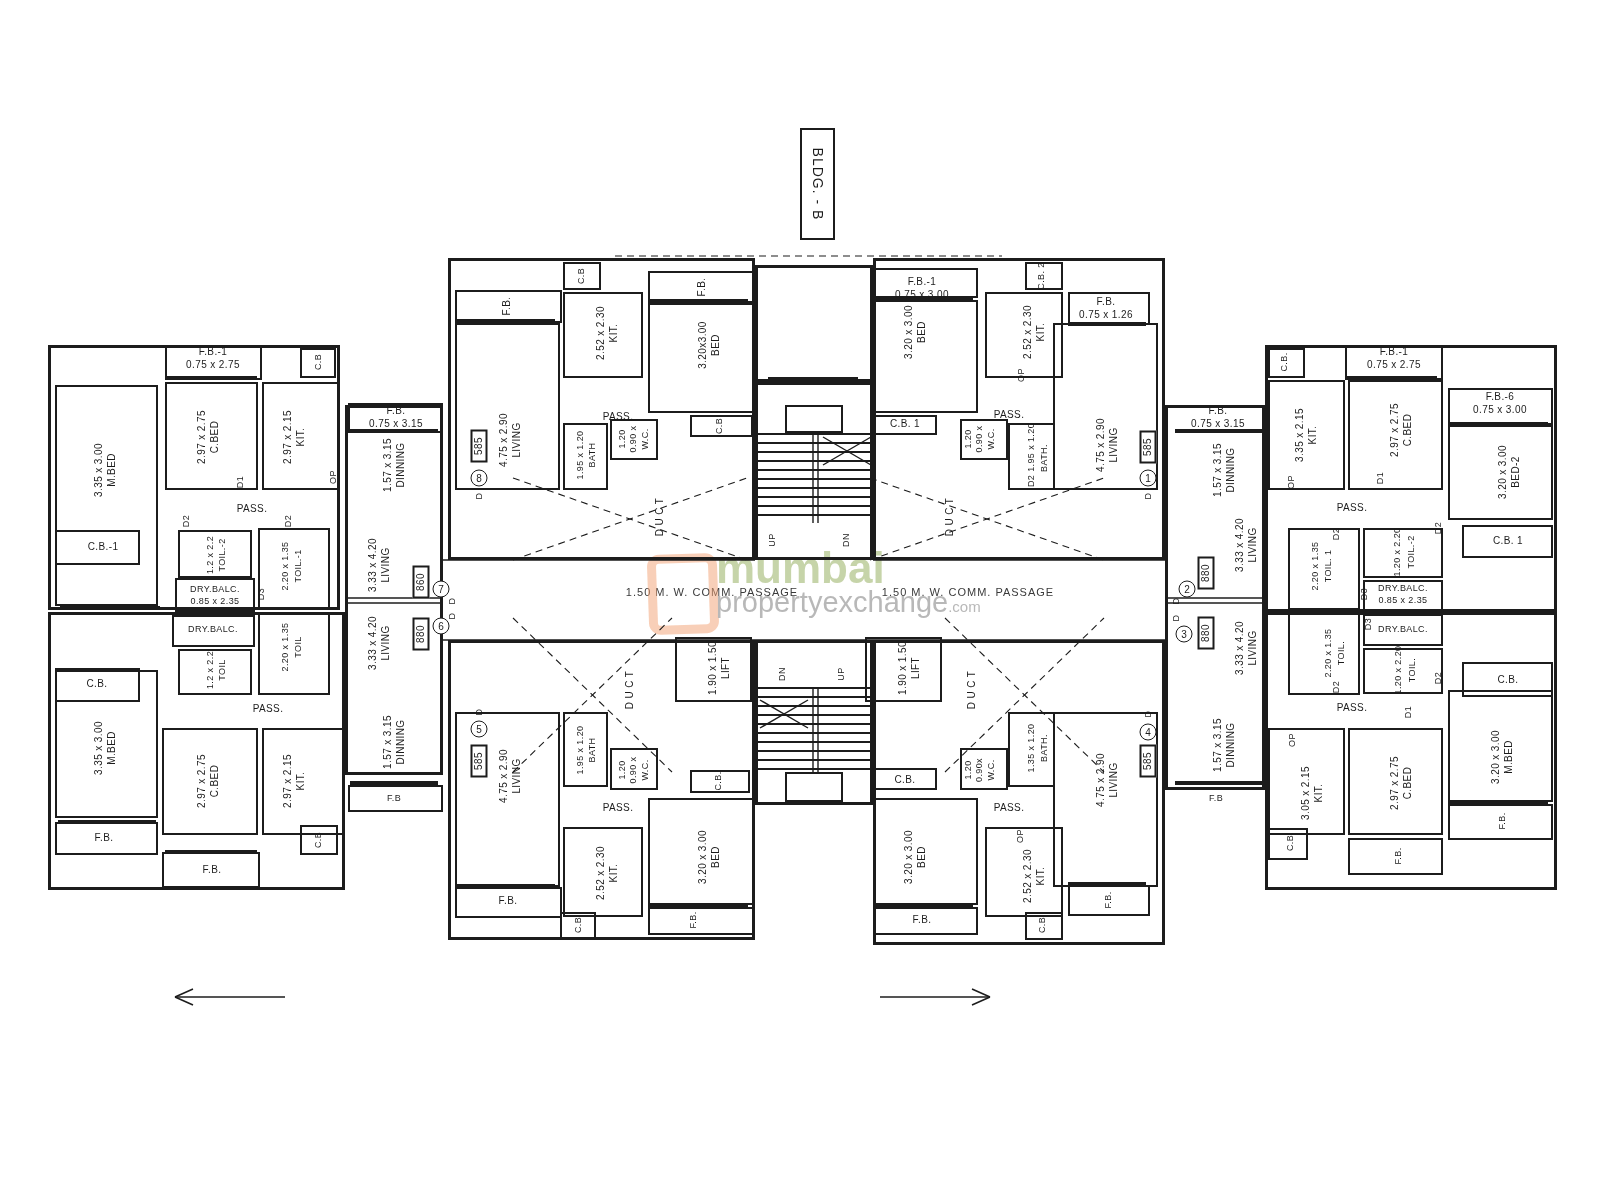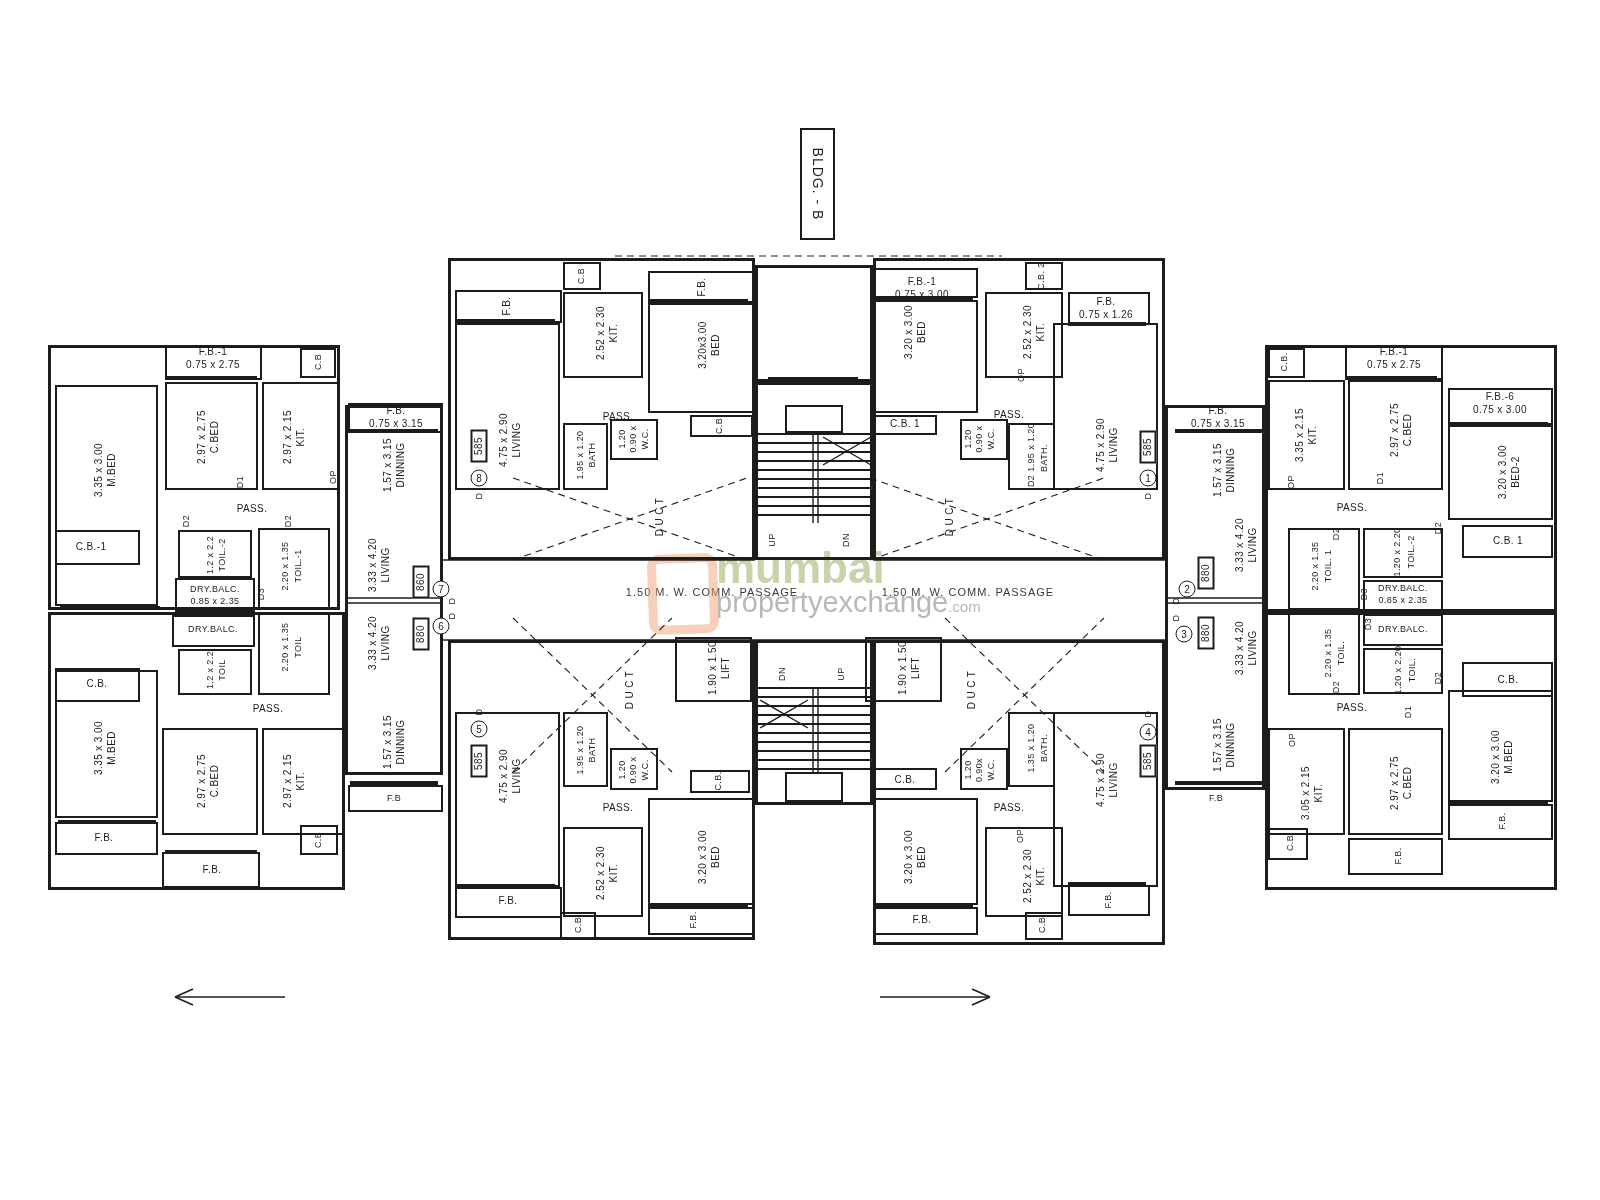--- a/index.html
+++ b/index.html
@@ -207,21 +207,21 @@
       <div class="lab v" style="left: 318px; top: 362px; font-size: 9px;">C.B</div>
       <div class="lab v" style="left: 112px; top: 470px; font-size: 10px;">M.BED</div>
       <div class="lab v" style="left: 99px; top: 470px; font-size: 10px;">3.35 x 3.00</div>
       <div class="lab v" style="left: 215px; top: 437px; font-size: 10px;">C.BED</div>
       <div class="lab v" style="left: 202px; top: 437px; font-size: 10px;">2.97 x 2.75</div>
       <div class="lab v" style="left: 301px; top: 437px; font-size: 10px;">KIT.</div>
       <div class="lab v" style="left: 288px; top: 437px; font-size: 10px;">2.97 x 2.15</div>
       <div class="lab v" style="left: 333px; top: 477px; font-size: 9px;">OP</div>
       <div class="lab v" style="left: 240px; top: 482px; font-size: 9px;">D1</div>
       <div class="lab" style="left: 252px; top: 509px; font-size: 10px;">PASS.</div>
-      <div class="lab" style="left: 91px; top: 547px; font-size: 10px;">C.B.-1</div>
+      <div class="lab" style="left: 103px; top: 547px; font-size: 10px;">C.B.-1</div>
       <div class="lab v" style="left: 186px; top: 521px; font-size: 9px;">D2</div>
       <div class="lab v" style="left: 288px; top: 521px; font-size: 9px;">D2</div>
       <div class="lab v" style="left: 222px; top: 555px; font-size: 9px;">TOIL.-2</div>
       <div class="lab v" style="left: 210px; top: 555px; font-size: 9px;">1.2 x 2.2</div>
       <div class="lab v" style="left: 298px; top: 566px; font-size: 9px;">TOIL.-1</div>
       <div class="lab v" style="left: 285px; top: 566px; font-size: 9px;">2.20 x 1.35</div>
       <div class="lab" style="left: 215px; top: 589px; font-size: 9px;">DRY.BALC.</div>
       <div class="lab" style="left: 215px; top: 601px; font-size: 9px;">0.85 x 2.35</div>
       <div class="lab v" style="left: 261px; top: 594px; font-size: 9px;">D3</div>
       <div class="lab" style="left: 213px; top: 629px; font-size: 9px;">DRY.BALC.</div>

